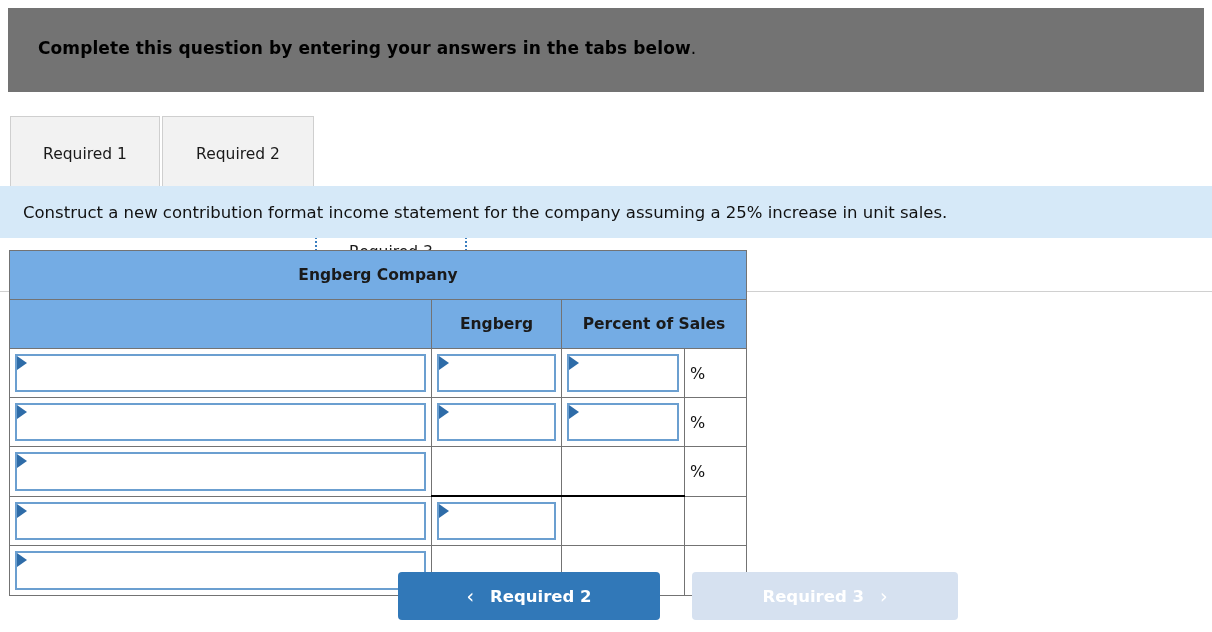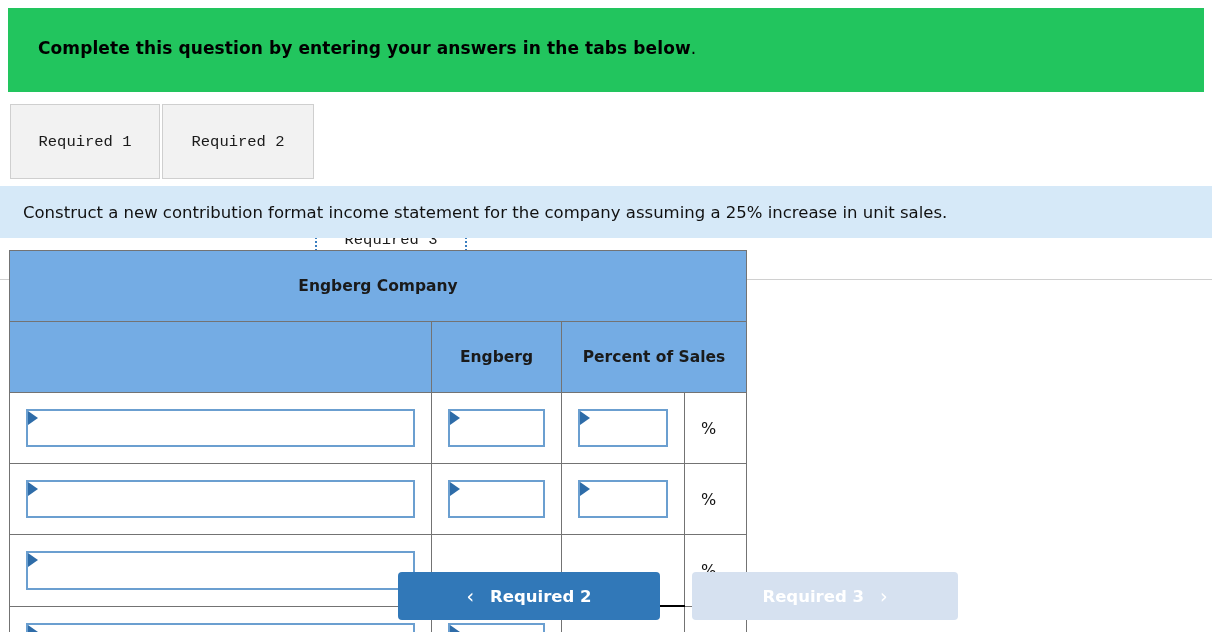--- a/index.html
+++ b/index.html
@@ -15,45 +15,44 @@
     position: relative;
   }
 
   
   .banner {
     position: absolute;
     left: 8px;
     top: 8px;
     width: 1196px;
     height: 84px;
-    background: #22c55e;
+    background: #737373;
     box-sizing: border-box;
   }
   .banner-text {
     position: absolute;
     left: 30px;
     top: 30px;
     font-size: 17px;
     font-weight: bold;
     color: #000000;
     letter-spacing: 0.1px;
     white-space: nowrap;
   }
   .banner-text .period {
     font-weight: normal;
   }
 
   
   .tabstrip {
     position: absolute;
     left: 0px;
-    top: 100px;
+    top: 112px;
     width: 1200px;
     height: 79px;
-    font-family: Liberation Mono, monospace;
   }
   .tab {
     position: absolute;
     top: 4px;
     height: 75px;
     box-sizing: border-box;
     background: #f2f2f2;
     border: 1px solid #cfcfcf;
     display: flex;
     align-items: center;
@@ -104,21 +103,21 @@
   .sheet {
     position: absolute;
     left: 9px;
     top: 250px;
     width: 737px;
     border-collapse: collapse;
     table-layout: fixed;
   }
   .sheet td {
     border: 1px solid #737373;
-    padding: 16px;
+    padding: 5px;
     height: 38px;
     vertical-align: middle;
   }
   .col-label { width: 422px; }
   .col-amount { width: 130px; }
   .col-percent { width: 123px; }
   .col-pct-sym { width: 62px; }
 
   .hdr {
     background: #74ace4;

